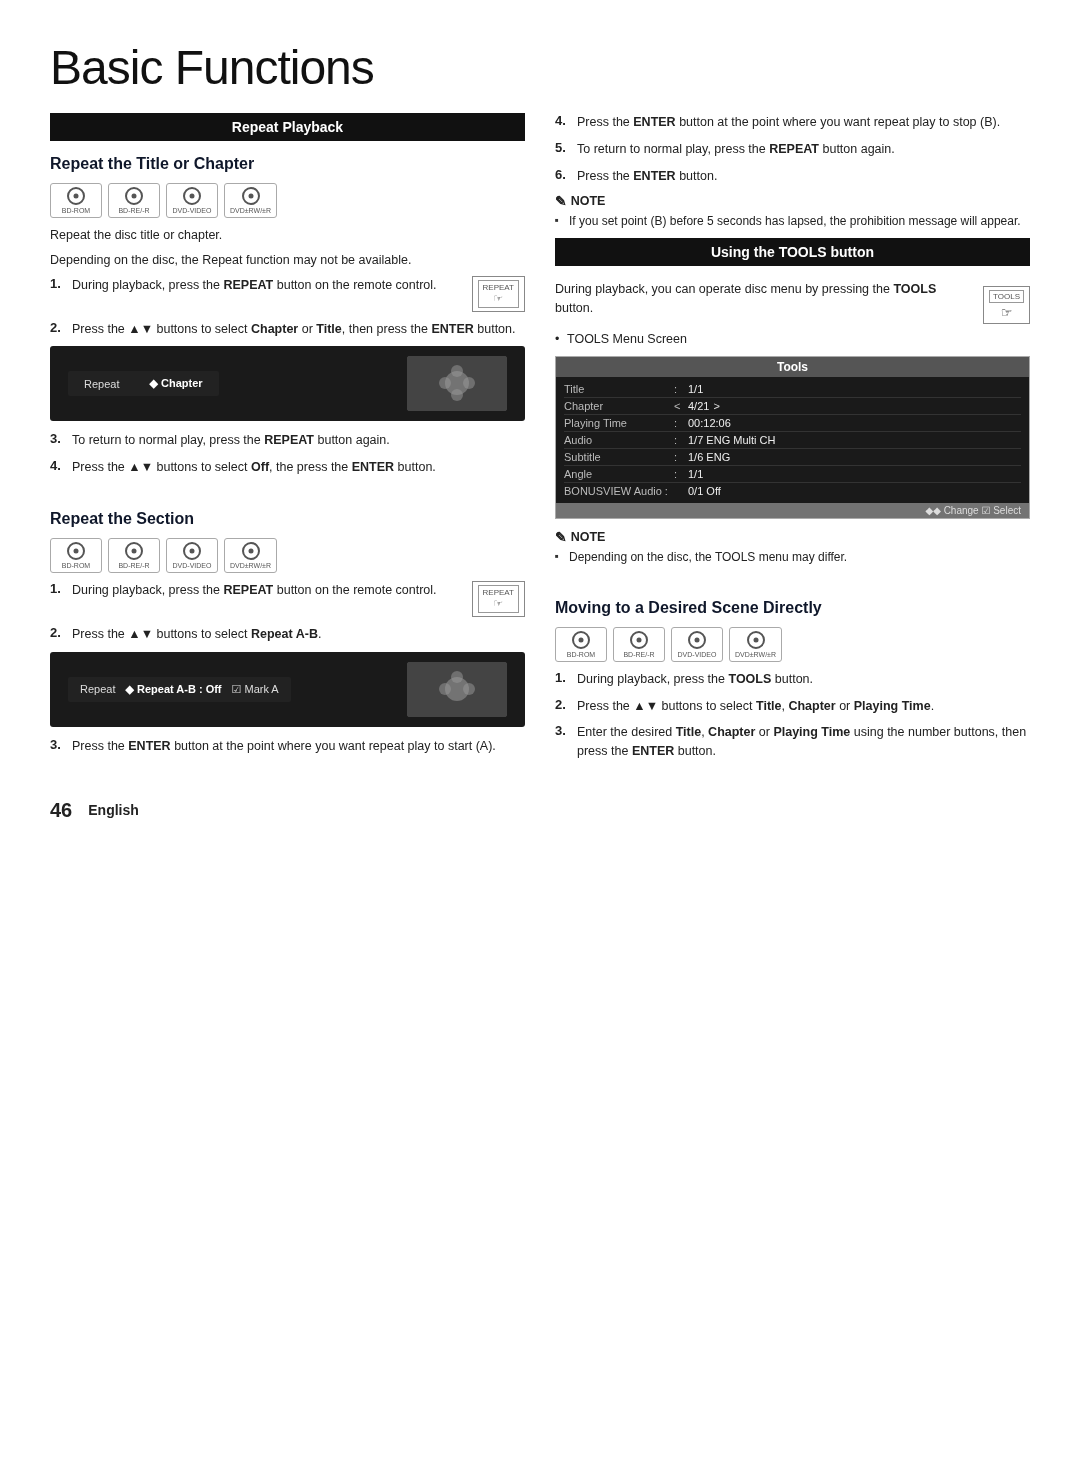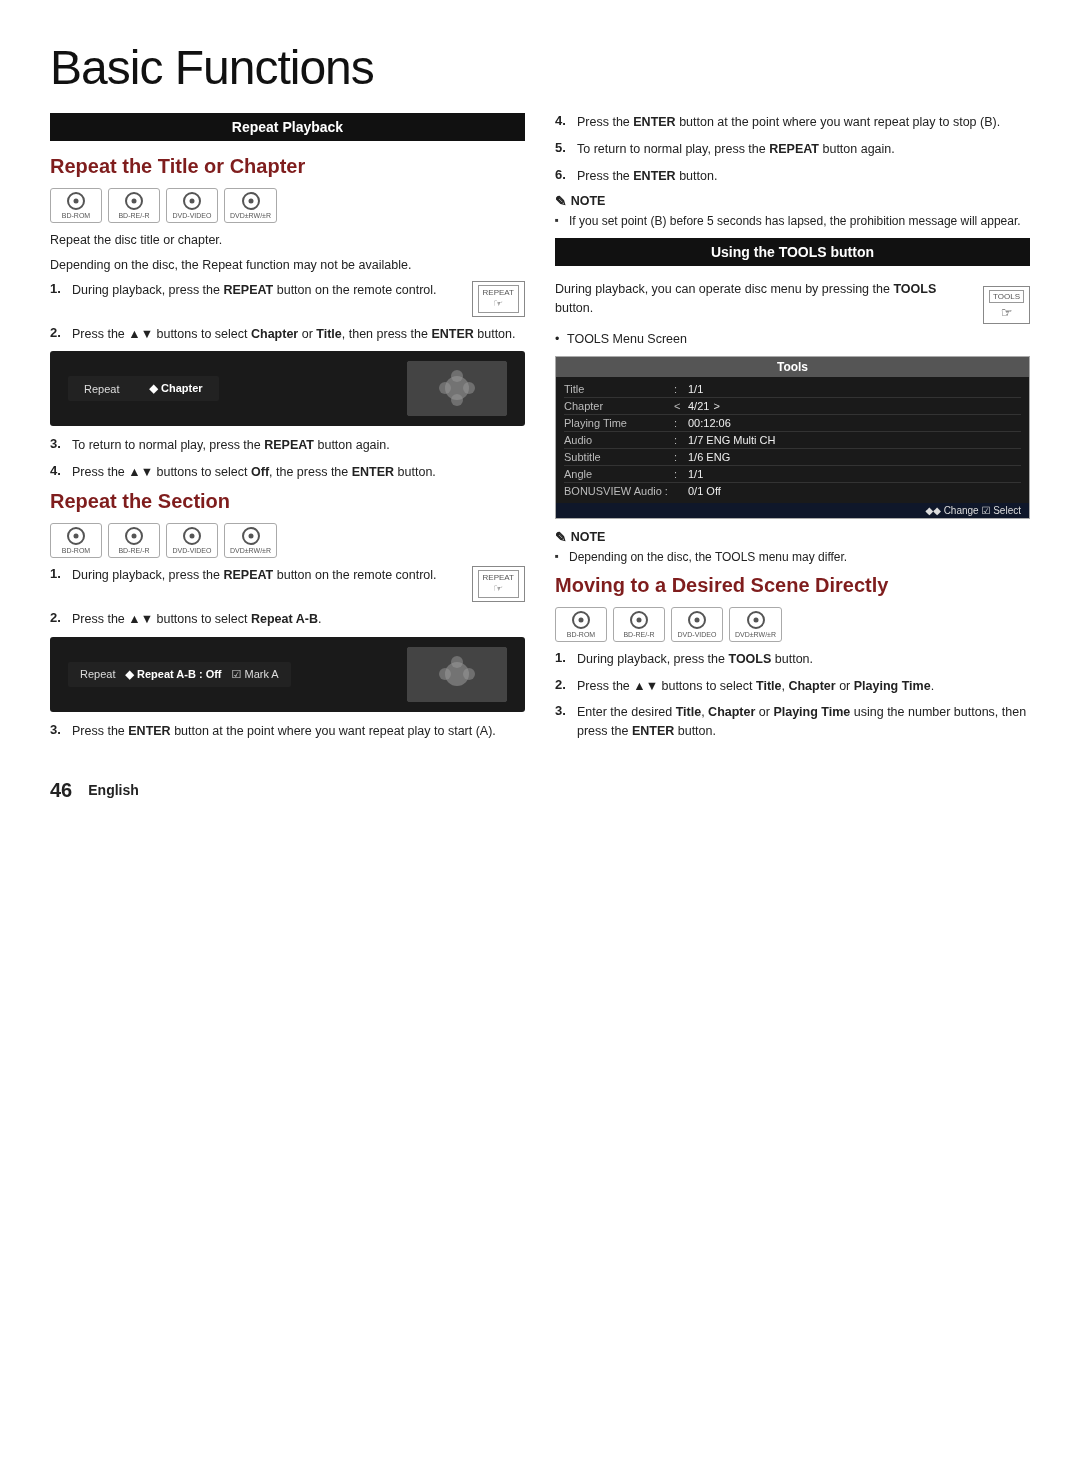--- a/index.html
+++ b/index.html
@@ -34,24 +34,24 @@
     .section-banner {
       background: #111;
       color: #fff;
       text-align: center;
       font-size: 14px;
       font-weight: bold;
       padding: 6px 12px;
       margin-bottom: 14px;
     }
     h2.section-heading {
-      font-size: 20px;
+      font-size: 16px;
       font-weight: bold;
       margin-bottom: 10px;
-      color: #7f1d1d;
+      color: #0f172a;
     }
     .disc-icons {
       display: flex;
       gap: 6px;
       margin-bottom: 8px;
       align-items: center;
     }
     .disc-icon {
       display: flex;
       flex-direction: column;
@@ -186,21 +186,21 @@
       color: #bbb;
     }
     .tools-colon {
       min-width: 14px;
       color: #bbb;
     }
     .tools-value {
       color: #eee;
     }
     .tools-footer {
-      background: #0f172a;
+      background: #737373;
       color: #ddd;
       text-align: right;
       padding: 2px 8px;
       font-size: 10px;
     }
     .bullet-item {
       font-size: 12.5px;
       margin-bottom: 4px;
       padding-left: 12px;
       position: relative;
@@ -216,21 +216,21 @@
       font-weight: bold;
       display: flex;
       align-items: center;
       gap: 16px;
     }
     .page-num {
       font-size: 20px;
       font-weight: bold;
     }
     .section-gap {
-      margin-top: 8px;
+      margin-top: 33px;
     }
     .step-row {
       display: flex;
       align-items: flex-start;
       gap: 6px;
       margin-bottom: 8px;
     }
   </style>
 </head>
 <body>

